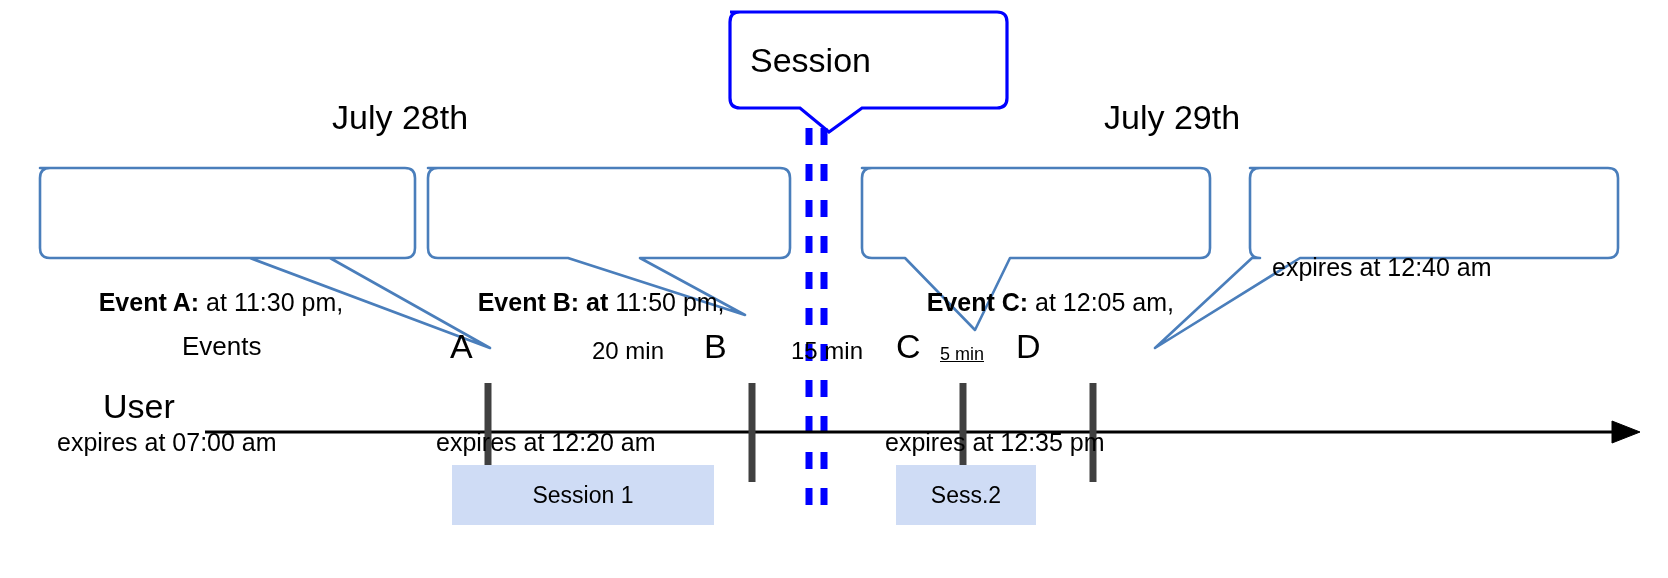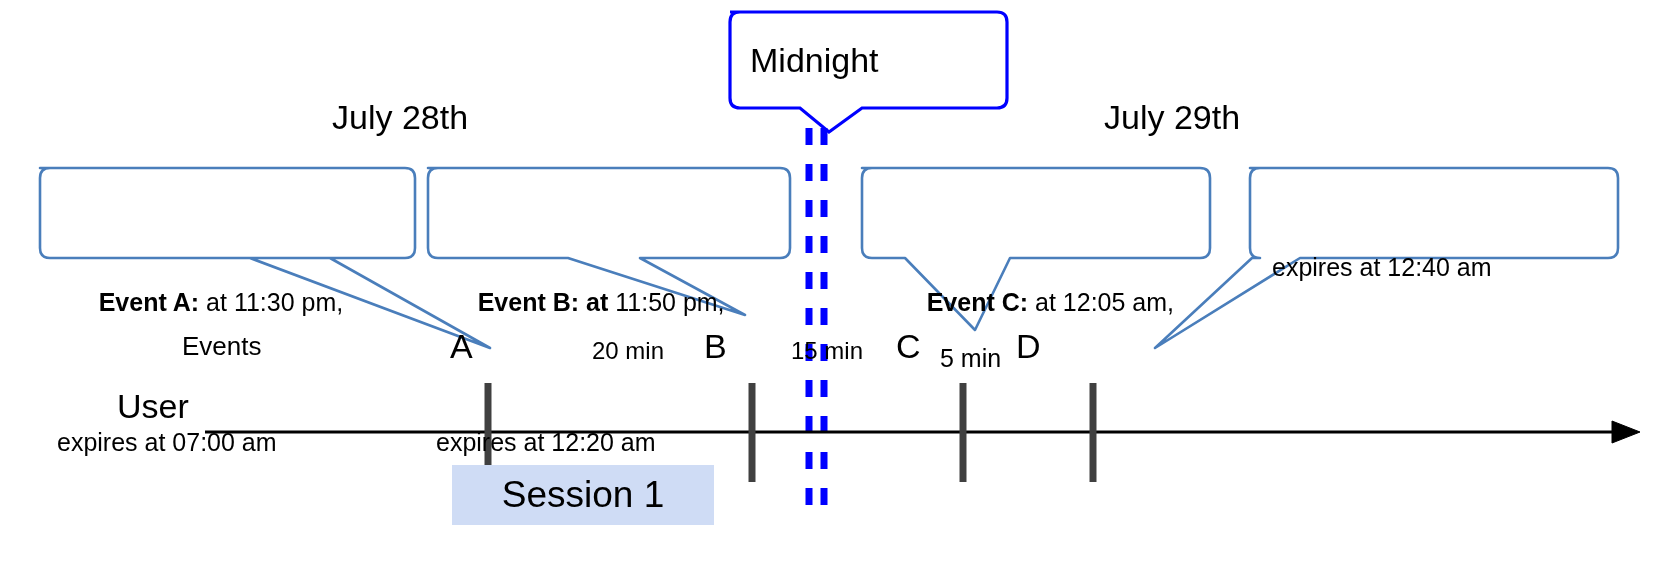--- a/index.html
+++ b/index.html
@@ -5,26 +5,26 @@
   html,body{margin:0;padding:0;background:#ffffff;}
   body{width:1668px;height:578px;overflow:hidden;
        font-family:"Liberation Sans","DejaVu Sans",sans-serif;}
   #stage{position:relative;width:1668px;height:578px;}
   svg#canvas{position:absolute;left:0;top:0;width:1668px;height:578px;}
   .txt{position:absolute;color:#000;white-space:pre;}
   .callout-text{font-size:25px;line-height:35px;}
   .callout-text b{font-weight:bold;}
   .date-label{font-size:34px;}
   .midnight-label{font-size:34px;}
-  .axis-name{font-size:34px;margin-left:14px;}
+  .axis-name{font-size:34px;}
   .row-name{font-size:26px;text-align:right;}
   .evt-letter{font-size:34px;}
   .interval{font-size:24px;}
-  .interval.small{font-size:25px;}
-  .session-label{font-size:37px;}
+  .interval.small{font-size:18px;text-decoration:underline;}
+  .session-label{font-size:23px;}
   .session-box{position:absolute;background:#cfdcf5;display:flex;
                align-items:center;justify-content:center;}
 </style>
 </head>
 <body>
 
 <div id="stage">
 
   <svg id="canvas" viewBox="0 0 1668 578">
 
@@ -98,21 +98,21 @@
 
     <line x1="205" y1="432" x2="1612" y2="432" stroke="#000000" stroke-width="3.2"></line>
     <path d="M 1612 421 L 1640 432 L 1612 443 Z" fill="#000000" stroke="#000000" stroke-width="1"></path>
 
     <line x1="488" y1="383" x2="488" y2="482" stroke="#404040" stroke-width="7"></line>
     <line x1="752" y1="383" x2="752" y2="482" stroke="#404040" stroke-width="7"></line>
     <line x1="963" y1="383" x2="963" y2="482" stroke="#404040" stroke-width="7"></line>
     <line x1="1093" y1="383" x2="1093" y2="482" stroke="#404040" stroke-width="7"></line>
   </svg>
 
-  <div class="txt midnight-label" style="left:750px;top:41px;">Midnight</div>
+  <div class="txt midnight-label" style="left:750px;top:41px;">Session</div>
 
   <div class="txt date-label" style="left:332px;top:98px;">July 28th</div>
   <div class="txt date-label" style="left:1104px;top:98px;">July 29th</div>
 
   <div class="txt callout-text" style="left:57px;top:180px;">
     <div>
       <b>Event A:</b><span> at 11:30 pm,</span>
     </div>
     <div>expires at 07:00 am</div>
   </div>
@@ -121,20 +121,21 @@
     <div>
       <b>Event B: at</b><span> 11:50 pm,</span>
     </div>
     <div>expires at 12:20 am</div>
   </div>
 
   <div class="txt callout-text" style="left:885px;top:180px;">
     <div>
       <b>Event C:</b><span> at 12:05 am,</span>
     </div>
+    <div>expires at 12:35 pm</div>
   </div>
 
   <div class="txt callout-text" style="left:1272px;top:180px;">
     <div>expires at 12:40 am</div>
   </div>
 
   <div class="txt row-name" style="left:182px;top:331px;">Events</div>
   <div class="txt axis-name" style="left:103px;top:387px;">User</div>
 
   <div class="txt evt-letter" style="left:450px;top:327px;">A</div>
@@ -142,14 +143,17 @@
   <div class="txt evt-letter" style="left:896px;top:327px;">C</div>
   <div class="txt evt-letter" style="left:1016px;top:327px;">D</div>
 
   <div class="txt interval" style="left:592px;top:337px;">20 min</div>
   <div class="txt interval" style="left:791px;top:337px;">15 min</div>
   <div class="txt interval small" style="left:940px;top:344px;">5 min</div>
 
   <div class="session-box" style="left:452px;top:465px;width:262px;height:60px;">
     <span class="session-label">Session 1</span>
   </div>
+  <div class="session-box" style="left:896px;top:465px;width:140px;height:60px;">
+    <span class="session-label">Sess.2</span>
+  </div>
 
 </div>
 
 </body></html>

